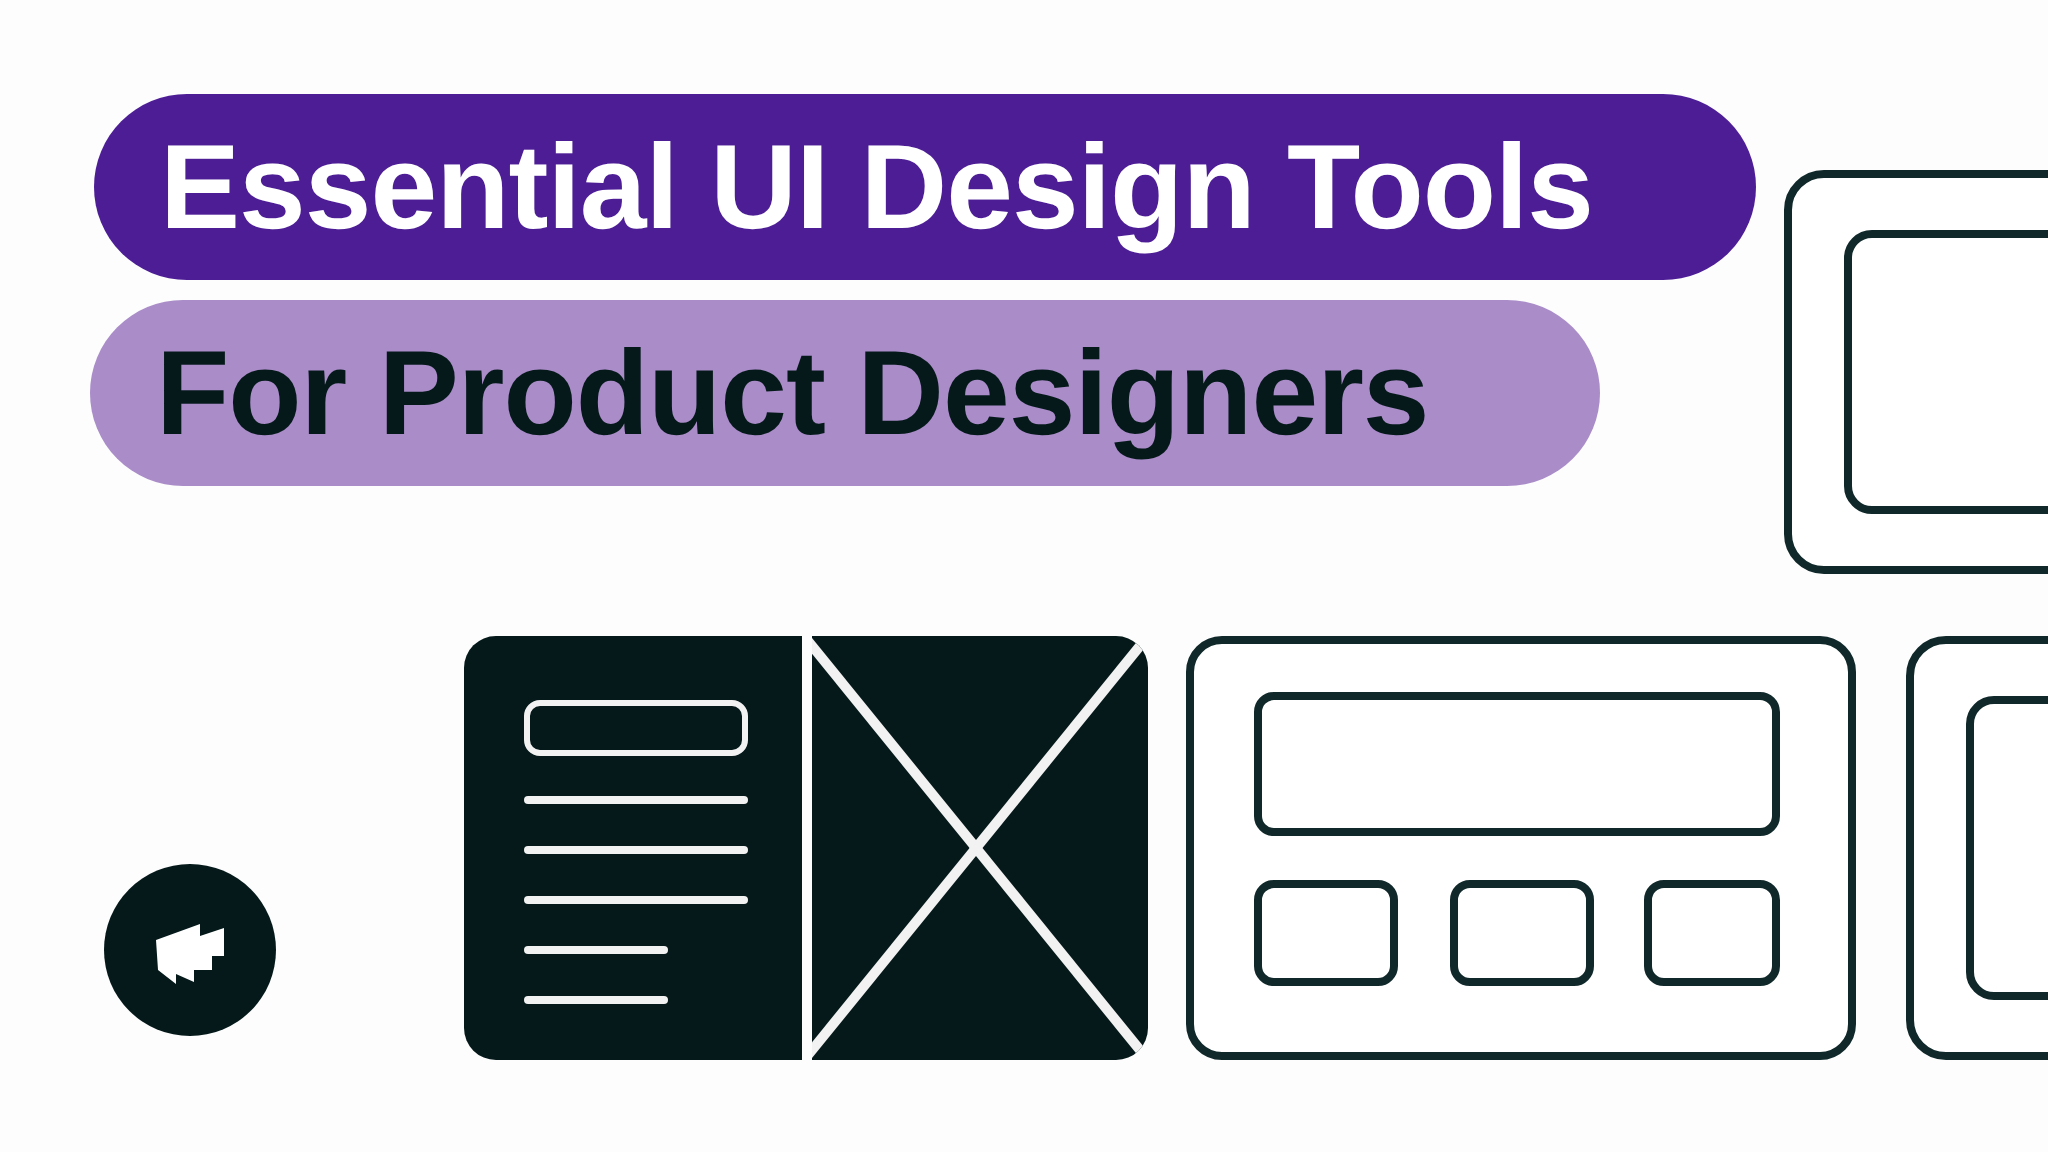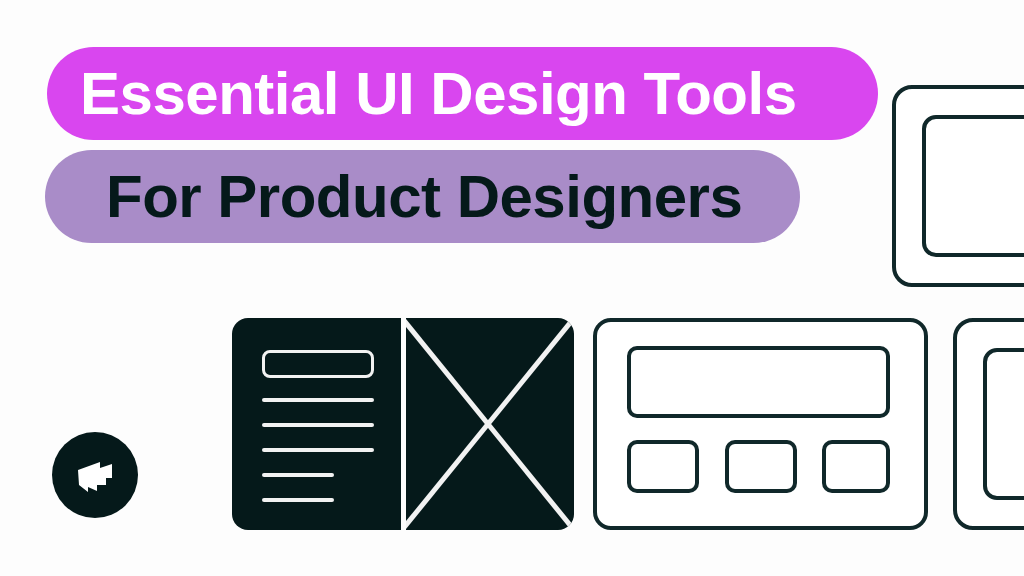--- a/index.html
+++ b/index.html
@@ -25,21 +25,21 @@
     align-items: center;
     box-sizing: border-box;
     white-space: nowrap;
   }
   .pill-title {
     left: 47px;
     top: 47px;
     width: 831px;
     height: 93px;
     border-radius: 46.5px;
-    background: #d946ef;
+    background: #4c1d95;
     padding-left: 33px;
   }
   .pill-title .pill-text {
     color: #ffffff;
     font-size: 60px;
     font-weight: 700;
     letter-spacing: -0.5px;
     line-height: 1;
   }
   .pill-sub {
@@ -50,21 +50,20 @@
     border-radius: 46.5px;
     background: #a98cc8;
     padding-left: 33px;
   }
   .pill-sub .pill-text {
     color: #05191a;
     font-size: 60px;
     font-weight: 700;
     letter-spacing: -0.5px;
     line-height: 1;
-    margin-left: 28px;
   }
 
   
   .logo-badge {
     position: absolute;
     left: 52px;
     top: 432px;
     width: 86px;
     height: 86px;
     border-radius: 50%;

